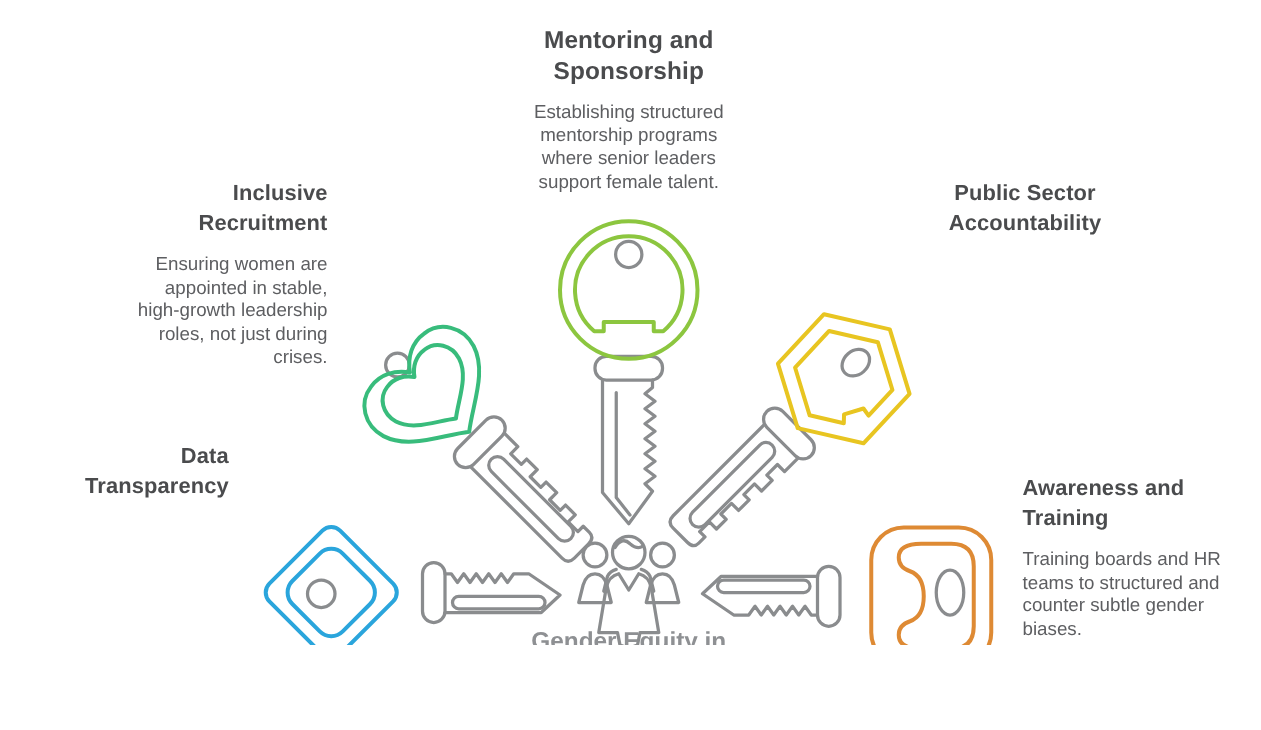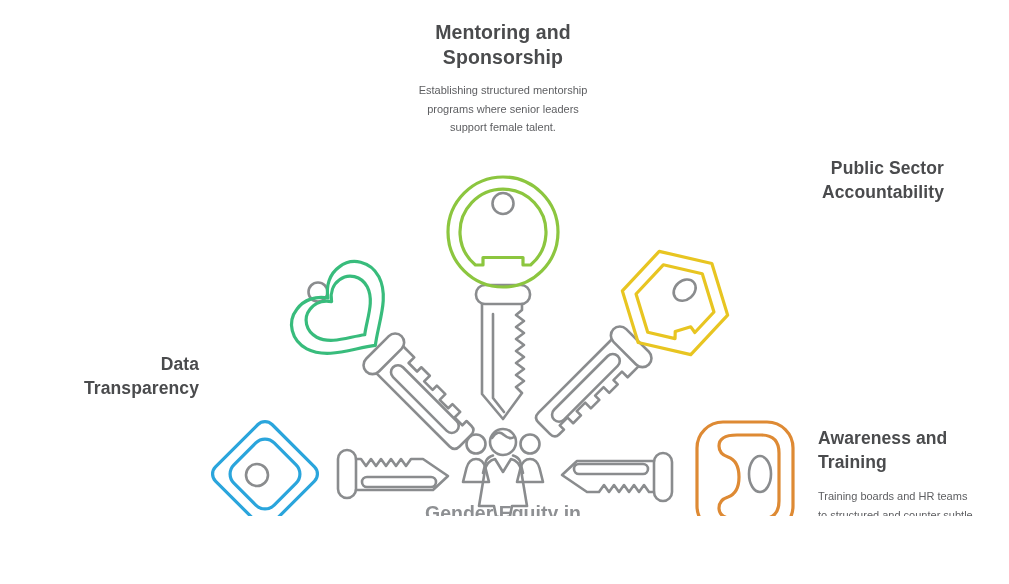--- a/index.html
+++ b/index.html
@@ -10,29 +10,29 @@
   .canvas svg{position:absolute;left:0;top:0;}
   svg *{fill:none;}
   .g-ln{stroke-width:2.6;}
   .c-ln{stroke-width:3.2;}
   .blk{position:absolute;}
   .blk h3{
     margin:0;font-size:17.5px;line-height:24px;font-weight:bold;color:#4A4B4D;
     letter-spacing:.1px;
   }
   .blk p{
-    margin:13px 0 0 0;font-size:11px;line-height:18.5px;color:#5D5E61;
+    margin:13px 0 0 0;font-size:15px;line-height:18.5px;color:#5D5E61;
   }
   .t-top{left:393px;top:20px;width:220px;text-align:center;}
   .t-top h3{font-size:19.5px;line-height:24.5px;}
   .t-top p{width:178px;margin-left:auto;margin-right:auto;margin-top:12px;}
   .t-ul{left:97px;top:142px;width:165px;text-align:right;}
-  .t-ur{left:744px;top:156px;width:152px;text-align:right;margin-left:48px;}
-  .t-ll{left:44px;top:352px;width:155px;text-align:right;}
-  .t-lr{left:818px;top:378px;width:160px;text-align:left;margin-top:48px;}
+  .t-ur{left:744px;top:142px;width:152px;text-align:center;}
+  .t-ll{left:28px;top:352px;width:155px;text-align:right;}
+  .t-lr{left:818px;top:378px;width:160px;text-align:left;}
   .t-center{
     left:403px;top:501px;width:200px;text-align:center;
     font-size:19.5px;line-height:25px;font-weight:bold;color:#8E9093;
   }
 </style>
 </head>
 <body>
 
 <div class="canvas">
 
@@ -130,20 +130,24 @@
       <path d="M 20 -4 L 17 -16 Q 15 -20 10 -21.5"></path>
       <path d="M -24 29 L -18 -7 Q -16 -16 -8 -18 L 0 -5 L 8 -18 Q 16 -16 18 -7 L 24 29 L 9 29 L 7 39 Q 0 42.5 -7 39 L -9 29 Z"></path>
     </g>
   </svg>
 
   <div class="blk t-top">
     <h3>Mentoring and Sponsorship</h3>
     <p>Establishing structured mentorship programs where senior leaders support female talent.</p>
   </div>
 
+  <div class="blk t-ul">
+    <h3>Inclusive Recruitment</h3>
+    <p>Ensuring women are appointed in stable, high-growth leadership roles, not just during crises.</p>
+  </div>
 
   <div class="blk t-ur">
     <h3>Public Sector Accountability</h3>
   </div>
 
   <div class="blk t-ll">
     <h3>Data Transparency</h3>
   </div>
 
   <div class="blk t-lr">

